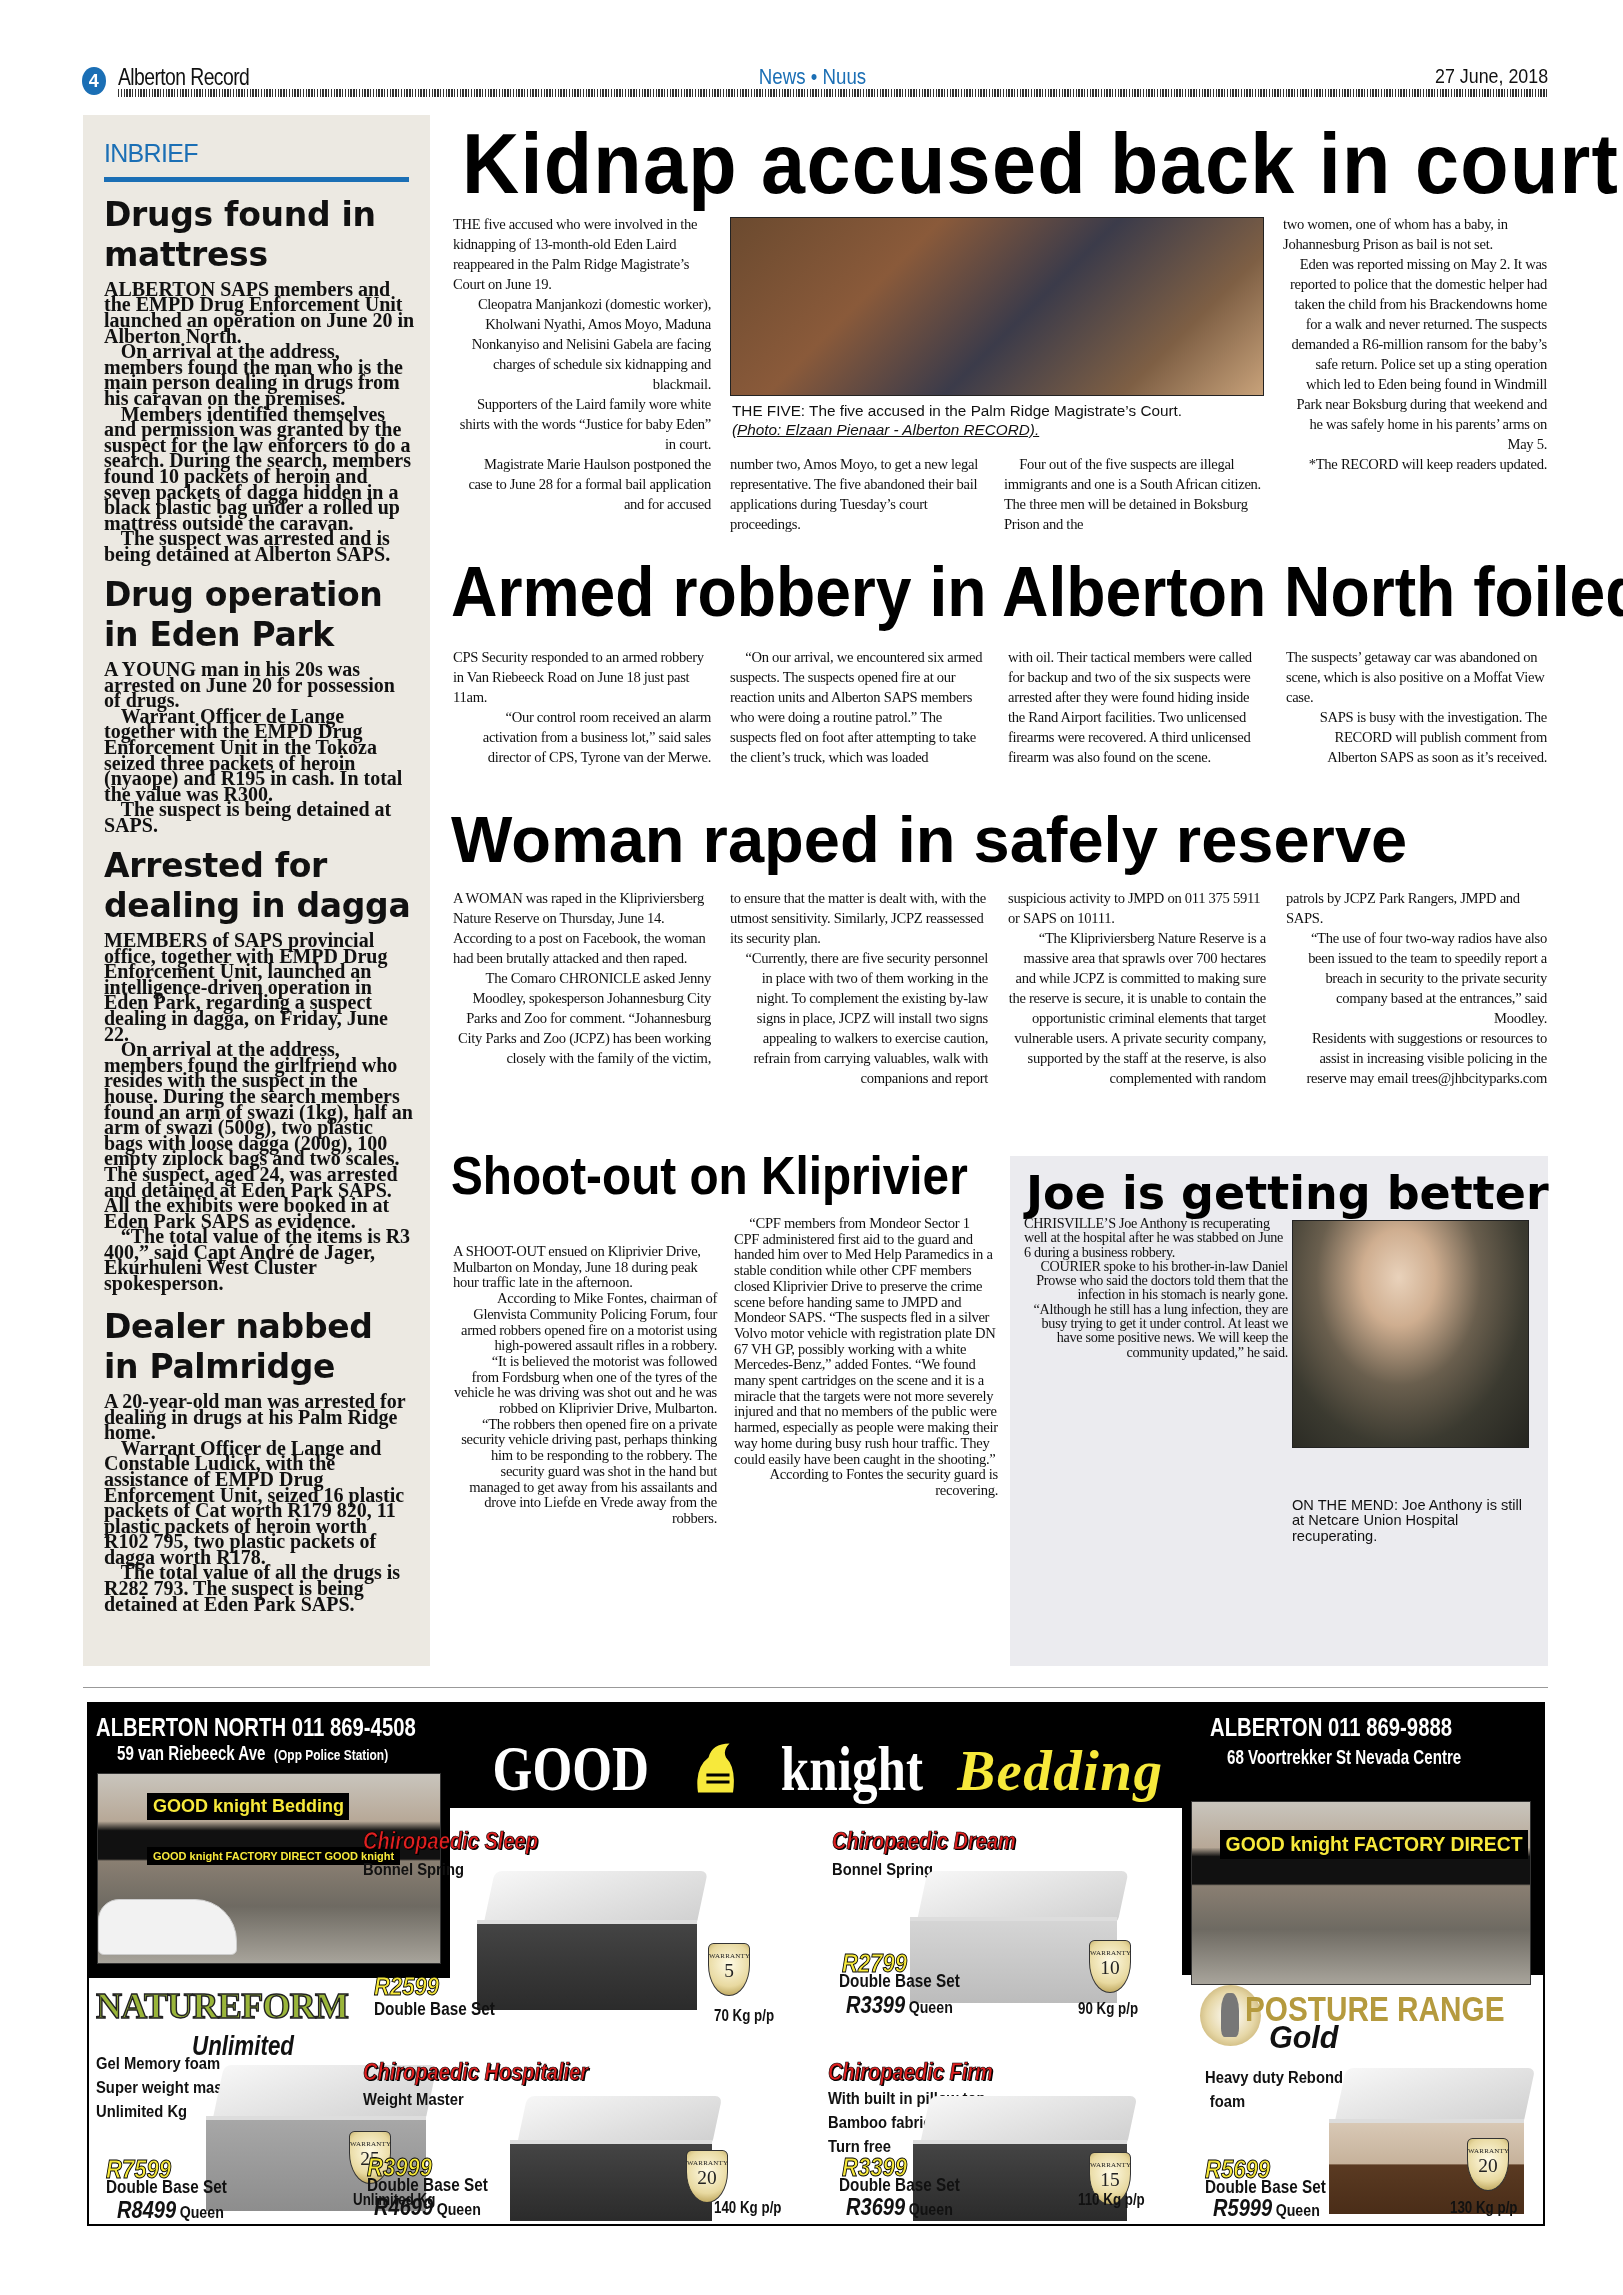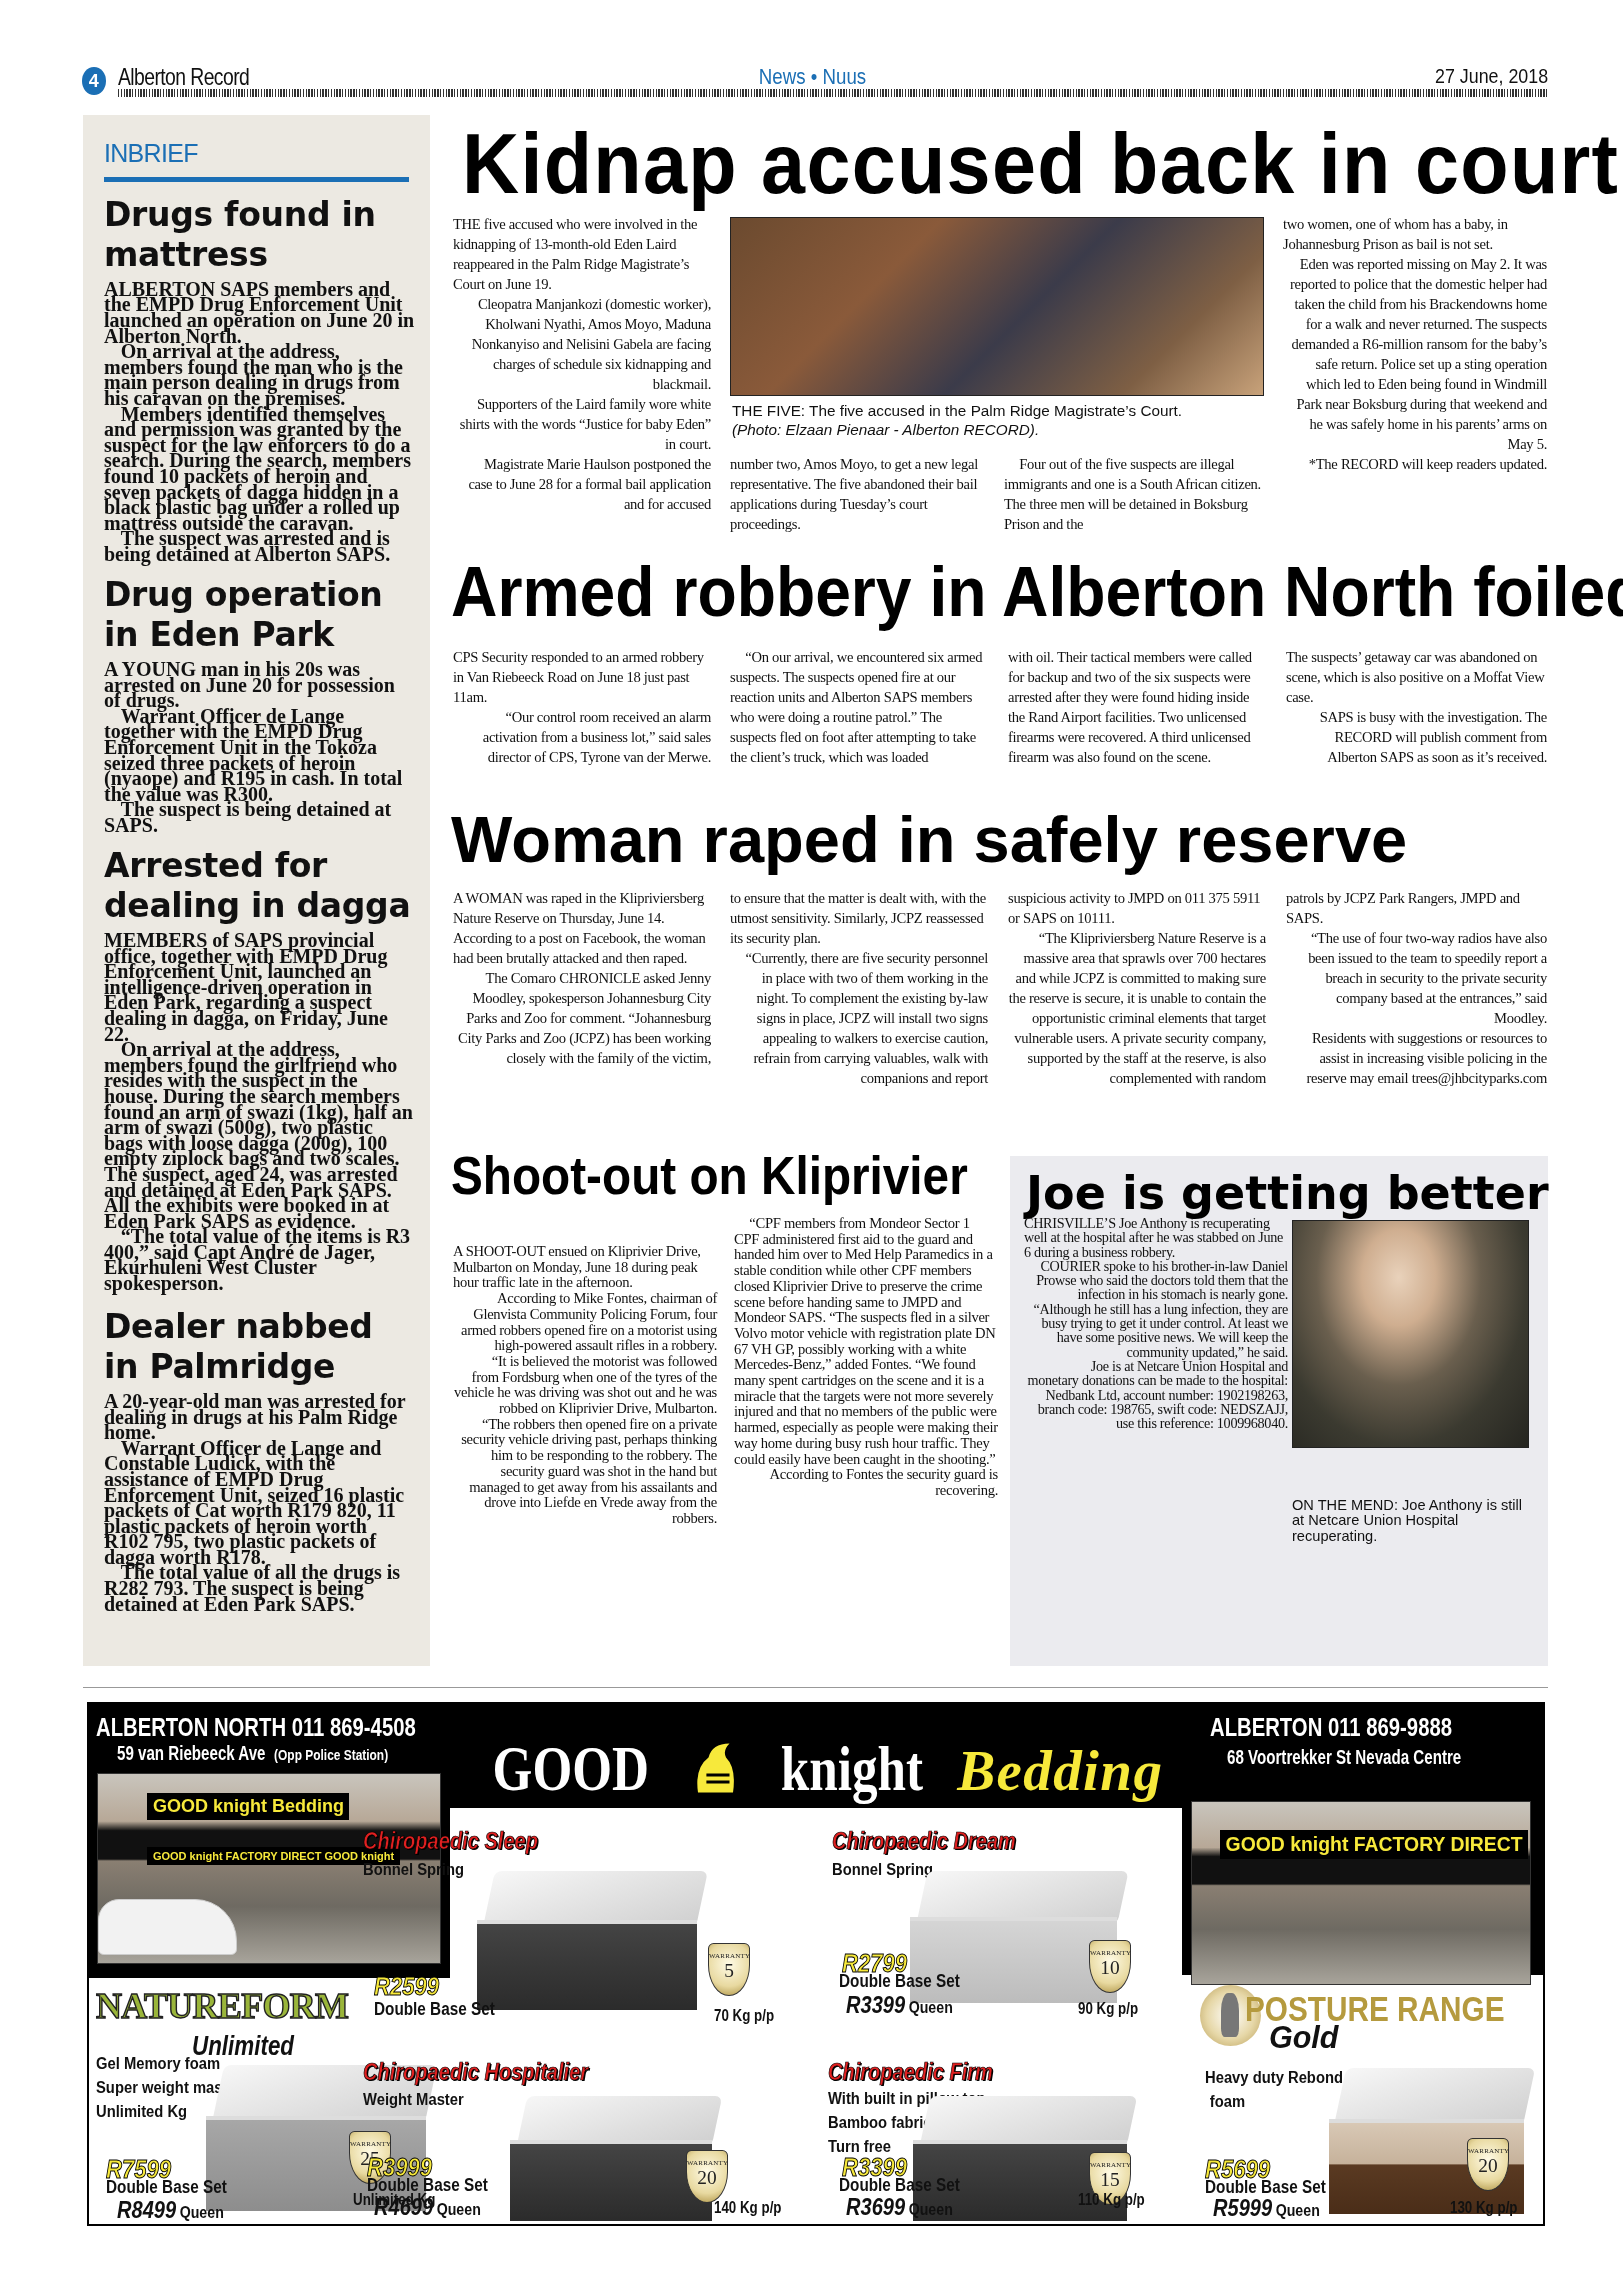--- a/index.html
+++ b/index.html
@@ -32,21 +32,21 @@
   .h-armed { left: 451px; top: 552px; font-size: 71px; line-height: 80px; transform: scaleX(0.905); }
   .h-woman { left: 451px; top: 802px; font-size: 65px; line-height: 76px; }
   .h-shoot { left: 451px; top: 1145px; font-size: 53px; line-height: 62px; transform: scaleX(0.9); }
 
   .col { font-family: "Liberation Serif", serif; font-size: 14.6px; line-height: 20px; color: #111; letter-spacing: -0.3px; }
   .col p + p { text-indent: 15.3px; text-align: right; }
   .col p.cont { text-indent: 0; }
 
   .photo { background: linear-gradient(135deg, #6b4a2f 0%, #8a5a3a 30%, #3b3b4a 55%, #7e5f44 80%, #c8a27a 100%); border: 1.4px solid #222; }
   .caption { font-family: "Liberation Sans", sans-serif; font-size: 15.3px; line-height: 19.4px; color: #111; }
-  .caption .credit { font-style: italic; display: block; }
+  .caption .credit { font-style: italic; display: block; text-decoration: underline; }
 
   .joe-box { left: 1010px; top: 1156px; width: 538px; height: 510px; background: #ebebef; }
   .joe-title { font-family: "DejaVu Sans", sans-serif; font-size: 46px; left: 1026px; top: 1166px; white-space: nowrap; }
   .joe-photo { background: radial-gradient(ellipse at 45% 25%, #e9d2bb 0%, #cfae90 20%, #6a5f4e 45%, #3b3a30 70%, #252520 100%); border: 1.4px solid #222; }
 
   .divider { left: 83px; top: 1687px; width: 1465px; height: 1.4px; background: #999; }
 
   
   .ad { left: 87px; top: 1702px; width: 1458px; height: 524px; border: 2.1px solid #000; background: #fff; overflow: hidden; }
   .ad-topbar { position: absolute; left: 0; top: 0; width: 100%; height: 104px; background: #000; }
@@ -213,21 +213,20 @@
 <div class="abs col" style="left:734px; top:1216px; width:264px; line-height:15.7px;">
   <p style="text-indent:15.3px">“CPF members from Mondeor Sector 1 CPF administered first aid to the guard and handed him over to Med Help Paramedics in a stable condition while other CPF members closed Kliprivier Drive to preserve the crime scene before handing same to JMPD and Mondeor SAPS. “The suspects fled in a silver Volvo motor vehicle with registration plate DN 67 VH GP, possibly working with a white Mercedes-Benz,” added Fontes. “We found many spent cartridges on the scene and it is a miracle that the targets were not more severely injured and that no members of the public were harmed, especially as people were making their way home during busy rush hour traffic. They could easily have been caught in the shooting.”</p>
   <p>According to Fontes the security guard is recovering.</p>
 </div>
 
 <div class="abs joe-box"></div>
 <h1 class="abs headline joe-title">Joe is getting better</h1>
 <div class="abs col" style="left:1024px; top:1216px; width:264px; line-height:14.3px; font-size:14.2px;">
   <p>CHRISVILLE’S Joe Anthony is recuperating well at the hospital after he was stabbed on June 6 during a business robbery.</p>
   <p>COURIER spoke to his brother-in-law Daniel Prowse who said the doctors told them that the infection in his stomach is nearly gone. “Although he still has a lung infection, they are busy trying to get it under control. At least we have some positive news. We will keep the community updated,” he said.</p>
-  <p>Joe is at Netcare Union Hospital and monetary donations can be made to the hospital: Nedbank Ltd, account number: 1902198263, branch code: 198765, swift code: NEDSZAJJ, use this reference: 1009968040.</p>
 </div>
 <div class="abs joe-photo" style="left:1292px; top:1220px; width:237px; height:228px;"></div>
 <div class="abs caption" style="left:1292px; top:1454px; width:239px; font-size:14.6px; line-height:15.3px;margin-top:44px;">ON THE MEND: Joe Anthony is still at Netcare Union Hospital recuperating.</div>
 
 <div class="abs divider"></div>
 
 <div class="abs ad">
   <div class="ad-topbar"></div>
   <div class="ad-left-panel"></div>
   <div class="ad-right-panel"></div>

